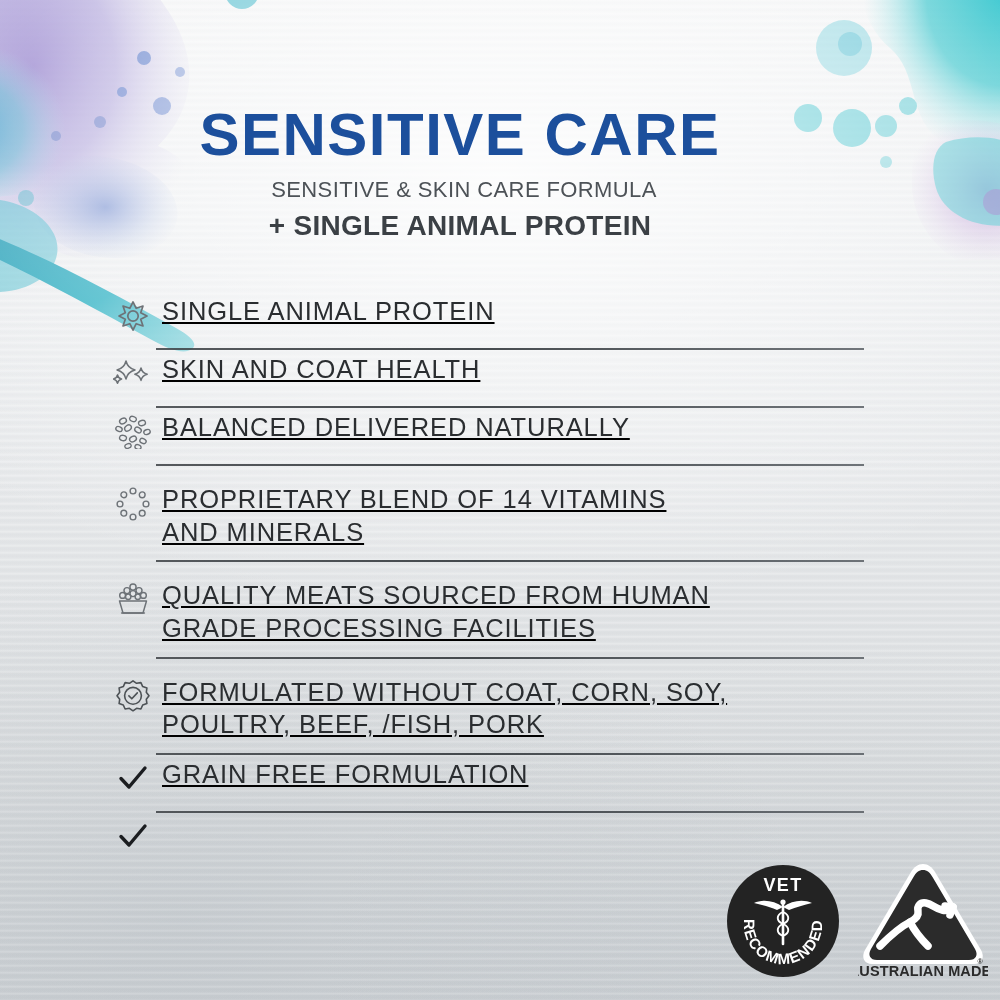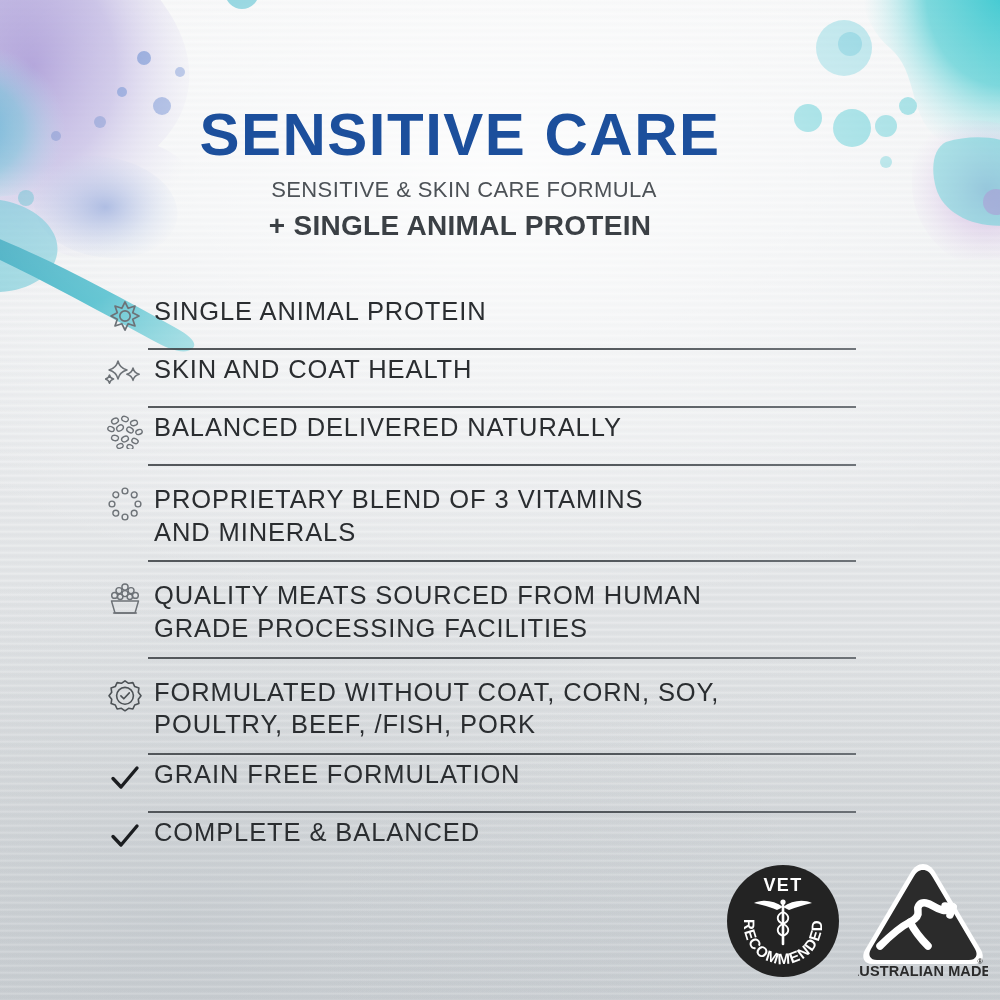--- a/index.html
+++ b/index.html
@@ -94,23 +94,24 @@
     font-weight: 700;
     letter-spacing: 0.3px;
     color: #3b4045;
     white-space: nowrap;
   }
 
   
   #features {
     position: absolute;
     top: 292px;
-    left: 96px;
+    left: 104px;
     width: 760px;
     z-index: 5;
+    text-decoration: underline;
   }
   .feature {
     position: relative;
     display: flex;
     align-items: flex-start;
     min-height: 52px;
   }
   .feature-icon {
     flex: 0 0 58px;
     height: 46px;
@@ -309,21 +310,21 @@
           <circle cx="18" cy="5" r="2.9"></circle>
           <circle cx="27.2" cy="8.8" r="2.9"></circle>
           <circle cx="31" cy="18" r="2.9"></circle>
           <circle cx="27.2" cy="27.2" r="2.9"></circle>
           <circle cx="18" cy="31" r="2.9"></circle>
           <circle cx="8.8" cy="27.2" r="2.9"></circle>
           <circle cx="5" cy="18" r="2.9"></circle>
           <circle cx="8.8" cy="8.8" r="2.9"></circle>
         </svg>
       </div>
-      <div class="feature-text">PROPRIETARY BLEND OF 3 VITAMINS
+      <div class="feature-text">PROPRIETARY BLEND OF 14 VITAMINS
 AND MINERALS</div>
       <div class="feature-rule"></div>
     </div>
 
     <div class="feature r-two">
       <div class="feature-icon">
         <svg width="40" height="38" viewBox="0 0 40 38" fill="none" stroke="#6d7277" stroke-width="1.45" stroke-linejoin="round">
 
           <circle cx="20" cy="6" r="3.1"></circle>
           <circle cx="14" cy="9.6" r="3.0"></circle>
@@ -369,21 +370,20 @@
       <div class="feature-text">GRAIN FREE FORMULATION</div>
       <div class="feature-rule"></div>
     </div>
 
     <div class="feature r2 no-rule">
       <div class="feature-icon">
         <svg width="32" height="28" viewBox="0 0 32 28" fill="none" stroke="#1b1d20" stroke-width="3.4" stroke-linecap="round" stroke-linejoin="round">
           <path d="M4 13.5 L12 22 L28 3"></path>
         </svg>
       </div>
-      <div class="feature-text">COMPLETE &amp; BALANCED</div>
 
     </div>
 
   </div>
 
   <div id="badges">
 
     <svg class="badge" width="118" height="118" viewBox="0 0 118 118">
       <defs>
         <path id="arcPath" d="M 20 63 A 39 39 0 0 0 98 63"></path>

